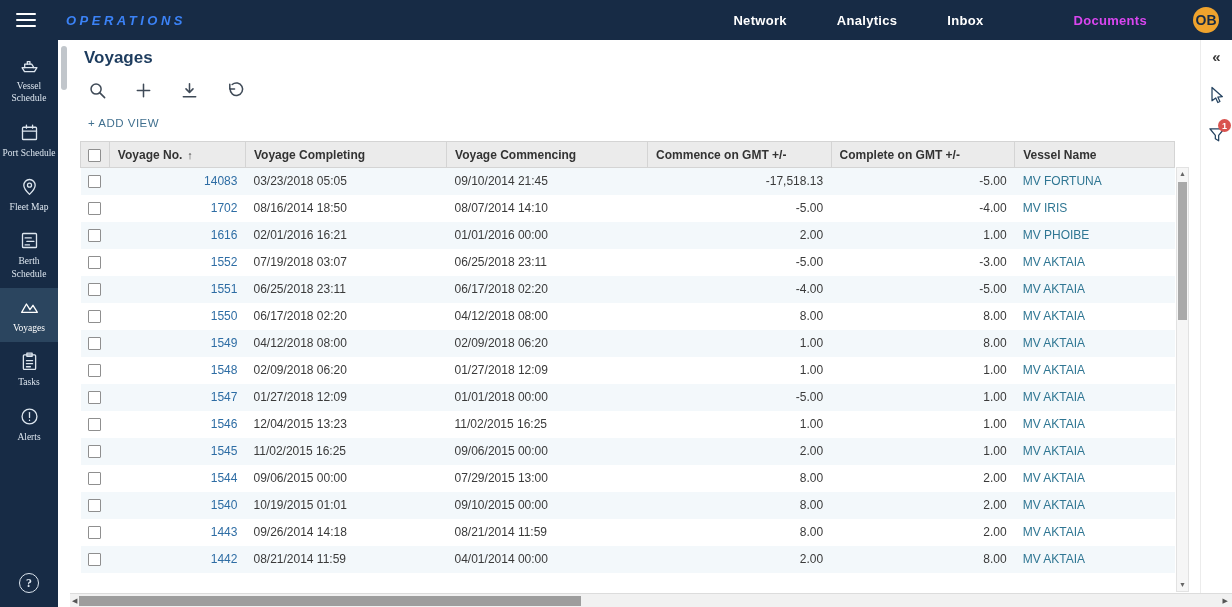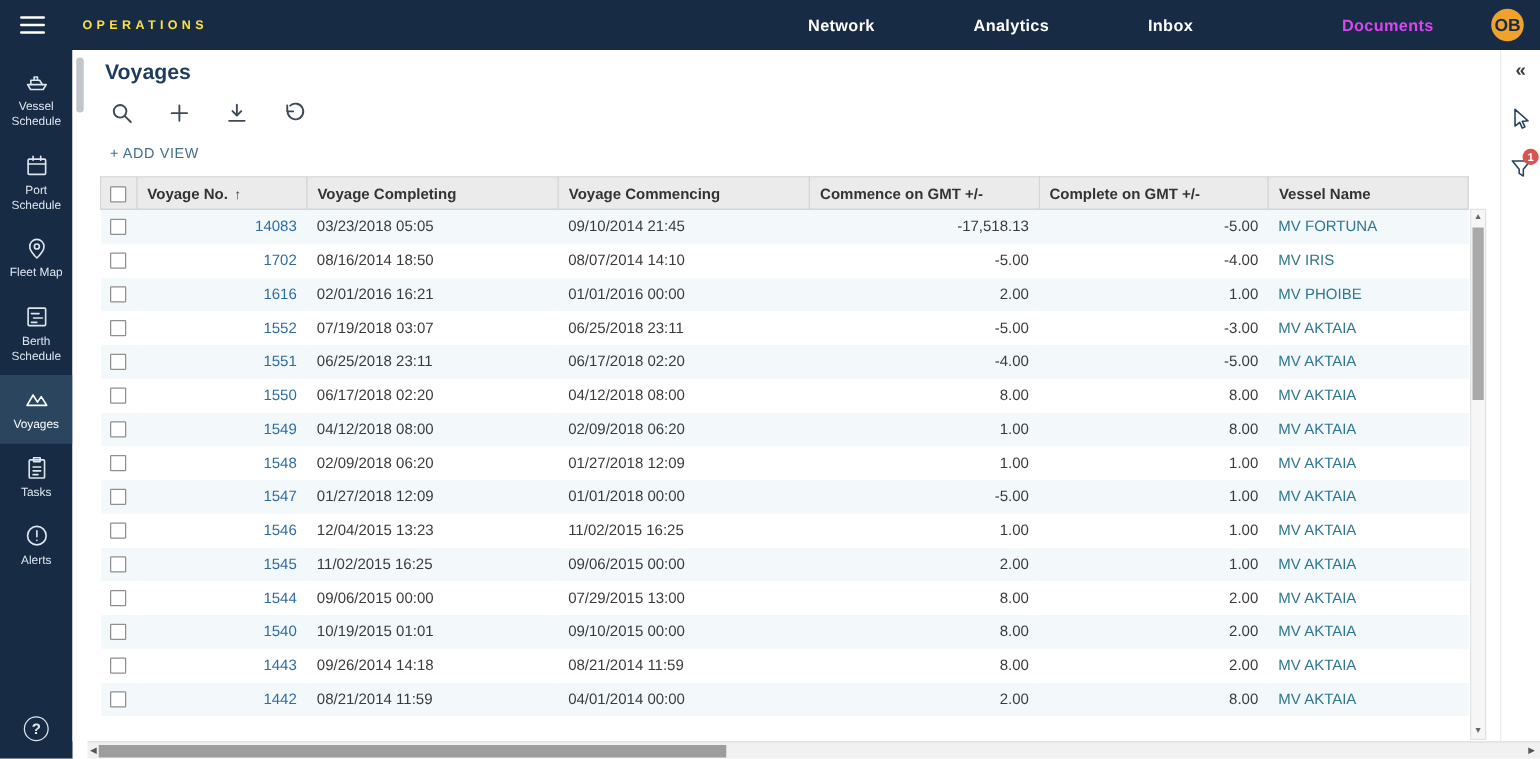--- a/index.html
+++ b/index.html
@@ -4,28 +4,28 @@
 <style>
   * { margin:0; padding:0; box-sizing:border-box; }
   html,body { width:1232px; height:607px; }
   body { font-family:"Liberation Sans","DejaVu Sans",sans-serif; background:#fff; }
   .app { position:relative; width:1232px; height:607px; overflow:hidden; background:#fff; }
 
   
   .navbar { position:absolute; top:0; left:0; width:100%; height:40px; background:#172b45; display:flex; align-items:center; z-index:8; }
   .hamburger { width:20px; height:14px; margin-left:16px; display:flex; flex-direction:column; justify-content:space-between; cursor:pointer; }
   .hamburger i { display:block; height:2px; background:#fff; border-radius:1px; }
-  .brand { color:#fde047; font-size:10px; font-weight:700; letter-spacing:3.5px; margin-left:30px; }
-  .nav-links { margin-left:auto; display:flex; align-items:flex-end; gap:79px; }
+  .brand { color:#3b82f6; font-size:13px; font-weight:700; letter-spacing:3.5px; margin-left:30px;font-style:italic; }
+  .nav-links { margin-left:auto; display:flex; align-items:flex-end; gap:50px; }
   .nav-link { color:#fff; font-size:13px; font-weight:600; letter-spacing:.3px; cursor:pointer; text-decoration:none; }
   .nav-link.muted { color:#d946ef;margin-left:40px; }
   .avatar { width:26px; height:26px; border-radius:50%; background:#efa32d; color:#172b45; font-size:14px; font-weight:700; display:flex; align-items:center; justify-content:center; margin:0 13px 0 46px; cursor:pointer; }
 
   
-  .sidebar { position:absolute; top:40px; left:0; width:58px; height:567px; background:#172b45; padding-top:6px; }
+  .sidebar { position:absolute; top:40px; left:0; width:58px; height:567px; background:#172b45; padding-top:6px;font-family:Liberation Serif, serif; }
   .side-item { display:flex; flex-direction:column; align-items:center; padding:9px 2px 8px; cursor:pointer; color:#dde6ef; }
   .side-item.active { background:#2b455f; color:#fff; }
   .side-icon svg { width:21px; height:21px; stroke:currentColor; fill:none; stroke-width:1.5; stroke-linecap:round; stroke-linejoin:round; display:block; }
   .side-label { font-size:9.5px; text-align:center; line-height:1.3; margin-top:4px; }
   .side-help { position:absolute; bottom:14px; left:0; width:58px; display:flex; justify-content:center; }
   .help-circle { width:20px; height:20px; border:1.5px solid #dde6ef; border-radius:50%; color:#dde6ef; font-size:12px; font-weight:700; display:flex; align-items:center; justify-content:center; cursor:pointer; }
 
   
   .gutter { position:absolute; top:40px; left:58px; width:12px; height:553px; background:#fff; }
   .gutter-thumb { position:absolute; top:6px; left:3px; width:6px; height:44px; background:#c1c6cb; border-radius:3px; cursor:grab; }

